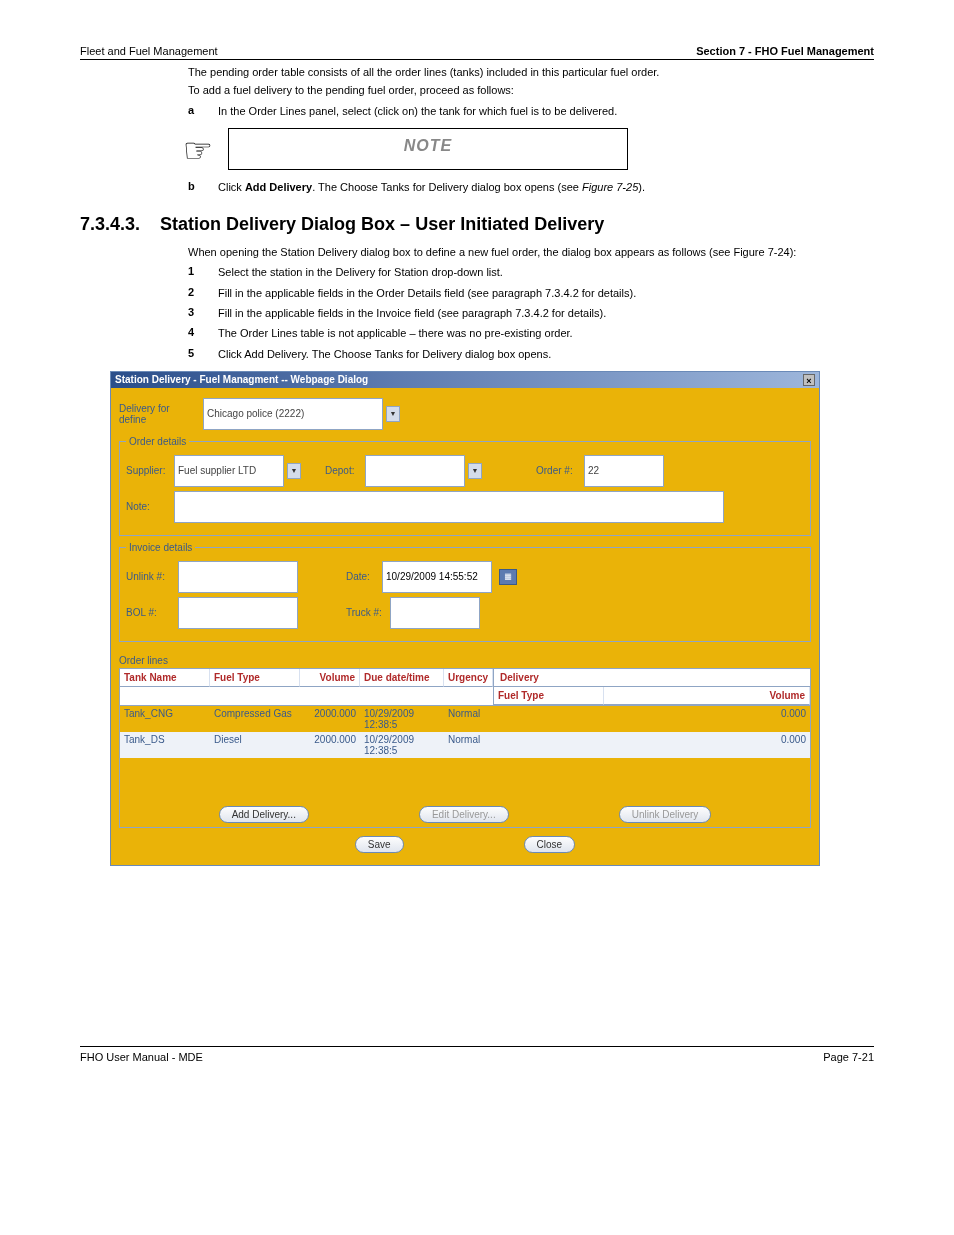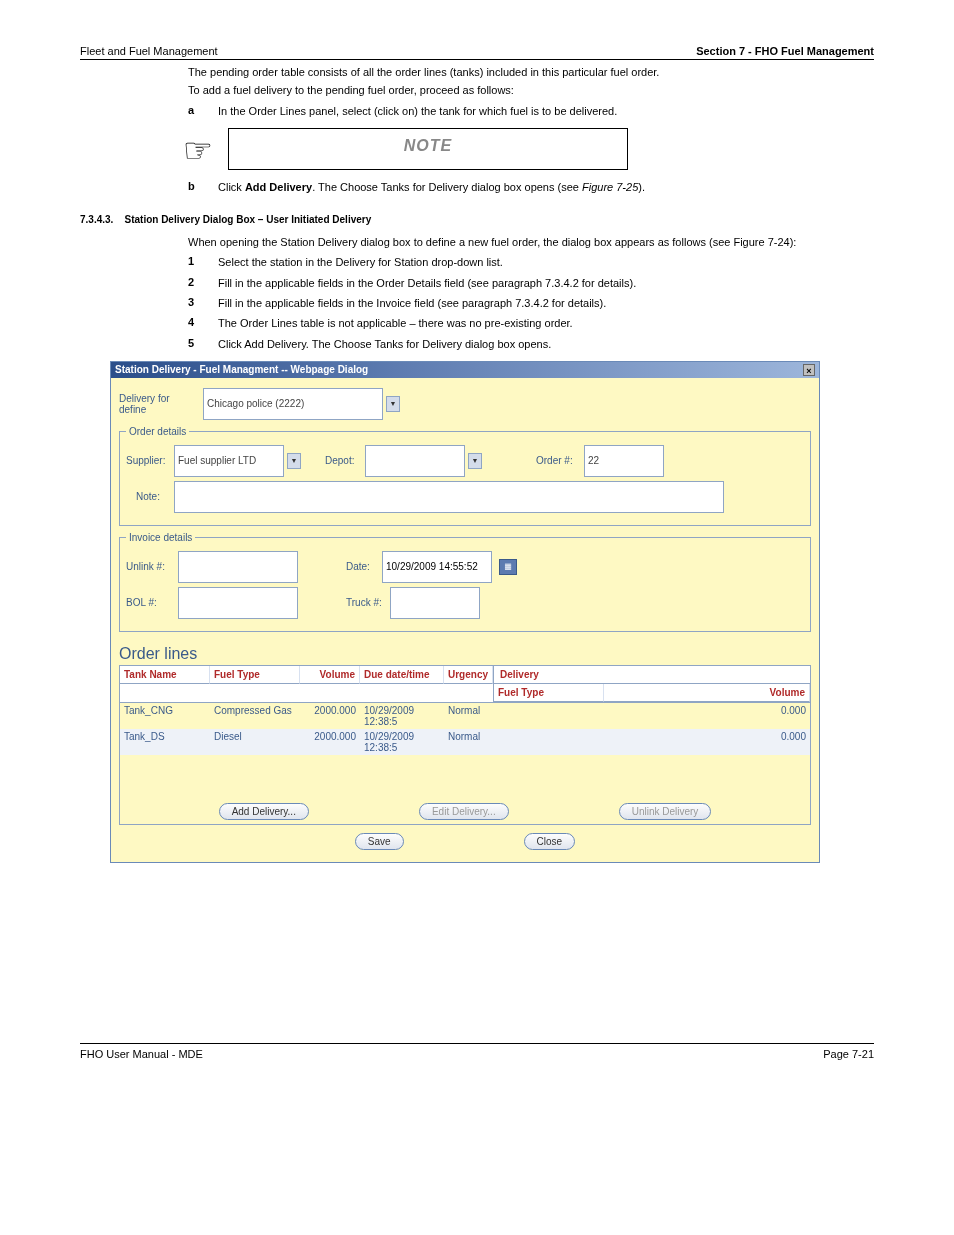--- a/index.html
+++ b/index.html
@@ -60,21 +60,21 @@
     color: #888;
     font-size: 16px;
     letter-spacing: 1px;
     margin-bottom: 4px;
   }
   .note-text {
     font-size: 11px;
     line-height: 1.3;
   }
   .subsection {
-    font-size: 10px;
+    font-size: 18px;
     font-weight: bold;
     margin: 20px 0 10px 0;
   }
   .step {
     font-size: 11px;
     margin: 6px 0 6px 108px;
     display: flex;
   }
   .step-num {
     font-weight: bold;
@@ -82,21 +82,21 @@
     flex-shrink: 0;
   }
   .step-text { flex: 1; line-height: 1.3; }
   .para-link { font-style: italic; }
   .figure-container {
     margin: 10px 0 0 30px;
   }
   .dialog {
     width: 710px;
     border: 1px solid #6a8ab8;
-    background: #fef9c3;
+    background: #eab308;
     font-size: 10px;
   }
   .dialog-title {
     height: 16px;
     background: linear-gradient(to right, #2a4e8a 0%, #5d7bb0 40%, #9db6db 100%);
     color: #fff;
     font-weight: bold;
     font-size: 10px;
     padding: 2px 4px;
     display: flex;
@@ -135,21 +135,21 @@
     margin:6px 0;
     padding:4px 6px 8px 6px;
   }
   fieldset.panel legend { font-size:10px; color:#3a5a8a; padding:0 3px; }
   .cal-btn {
     width:18px; height:16px; background:#5d7bb0; border:1px solid #3a5a8a;
     display:inline-flex; align-items:center; justify-content:center;
     color:#fff; font-size:8px; margin-left:3px;
   }
   .order-lines-hdr {
-    font-size:16px; color:#3a5a8a; margin:13px 0 2px 0;
+    font-size:10px; color:#3a5a8a; margin:13px 0 2px 0;
   }
   .table-container {
     border:1px solid #8fa5c4;
   }
   .table-top {
     display:flex; background:#fff;
     border-bottom:1px solid #8fa5c4;
   }
   .order-col { flex:0 0 370px; border-right:1px solid #8fa5c4; }
   .deliv-col { flex:1; }
@@ -265,21 +265,21 @@
             <span class="lbl" style="width:44px;">Supplier:</span>
             <input class="txt-input" style="width: 110px;" value="Fuel supplier LTD">
             <span class="sel-arrow">▼</span>
             <span class="lbl" style="margin-left:20px;width:36px;">Depot:</span>
             <input class="txt-input" style="width: 100px;">
             <span class="sel-arrow">▼</span>
             <span class="lbl" style="margin-left:50px;width:44px;">Order #:</span>
             <input class="txt-input" style="width: 80px;" value="22">
           </div>
           <div class="form-row">
-            <span class="lbl" style="width:44px;text-align:center;">Note:</span>
+            <span class="lbl" style="width:44px;">Note:</span>
             <input class="txt-input" style="width: 550px;">
           </div>
         </fieldset>
 
         <fieldset class="panel">
           <legend>Invoice details</legend>
           <div class="form-row">
             <span class="lbl" style="width:48px;">Unlink #:</span>
             <input class="txt-input" style="width: 120px;">
             <span class="lbl" style="margin-left:44px;width:32px;">Date:</span>

